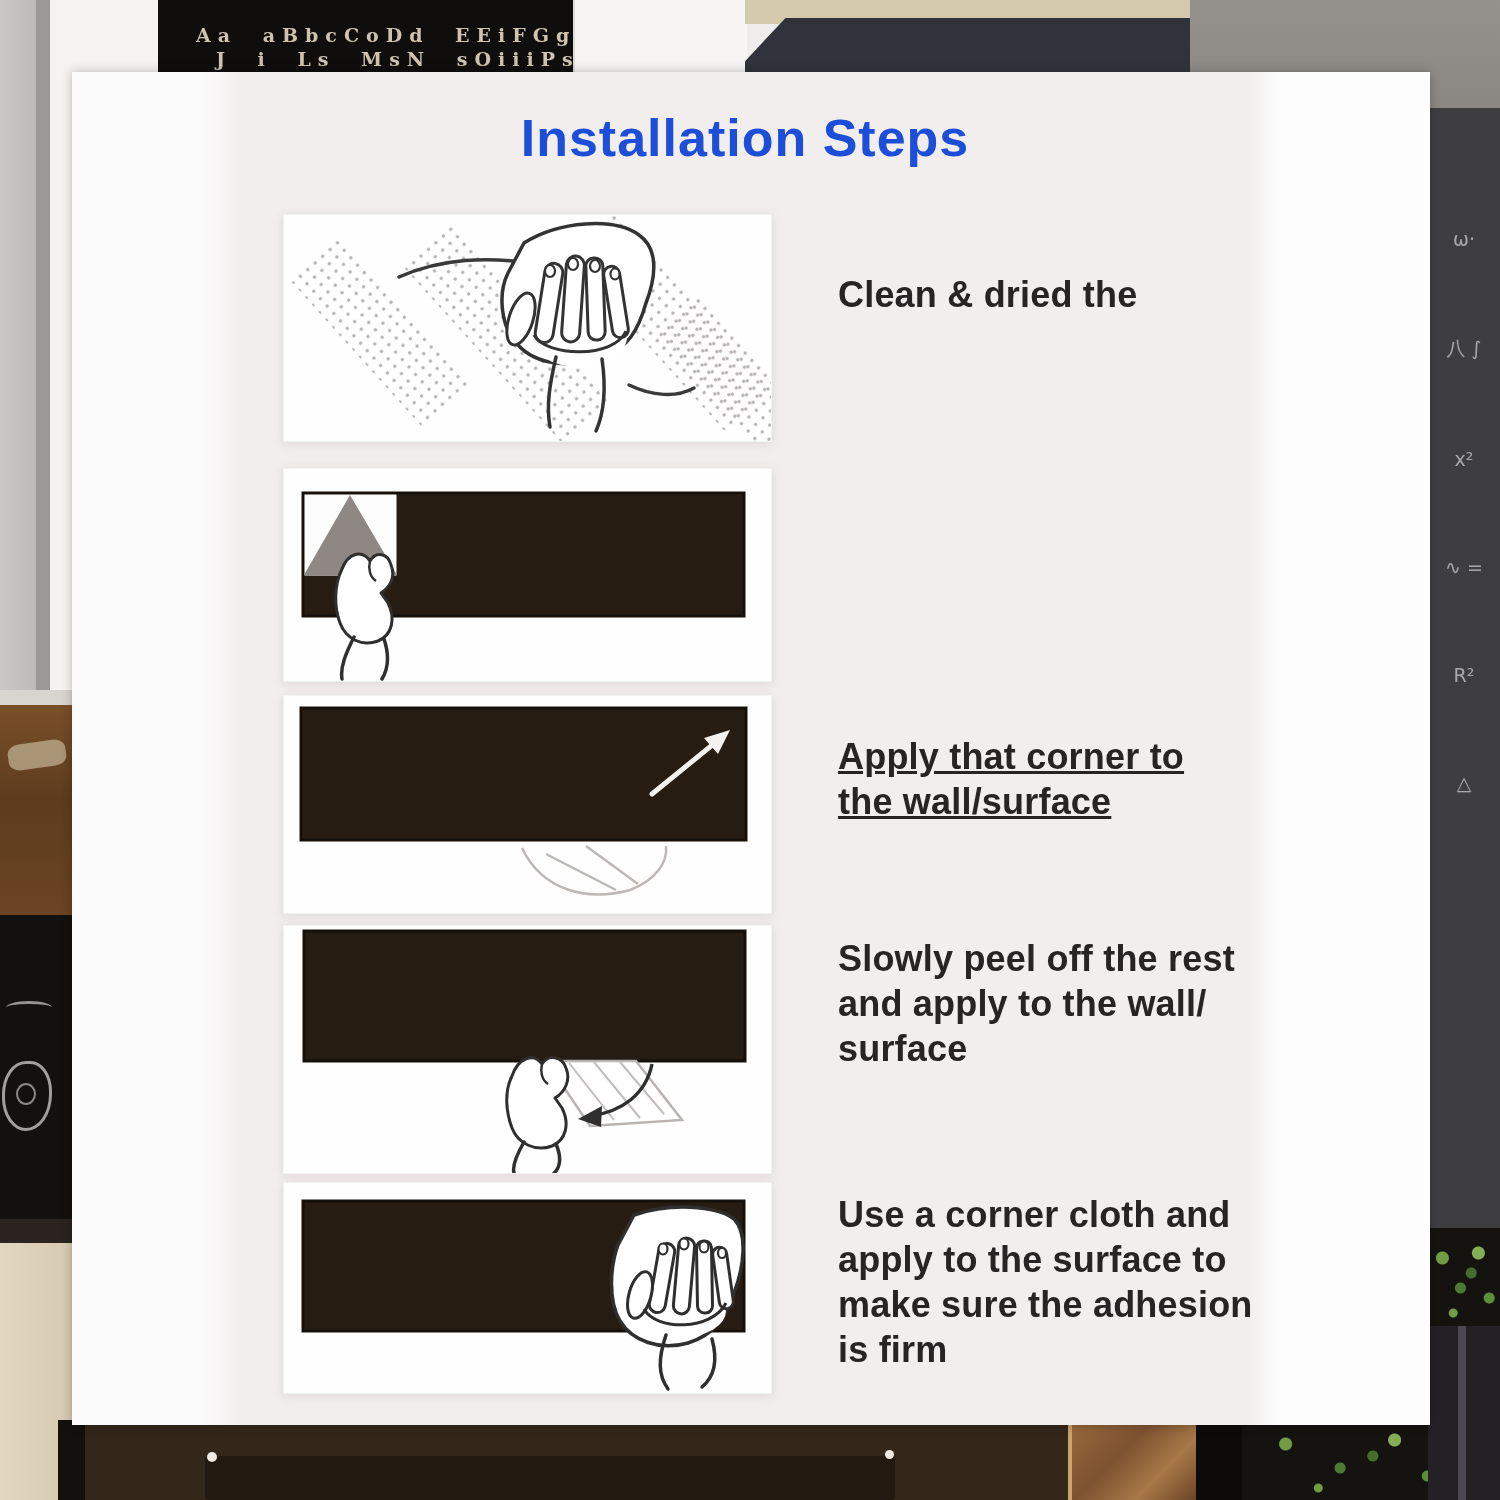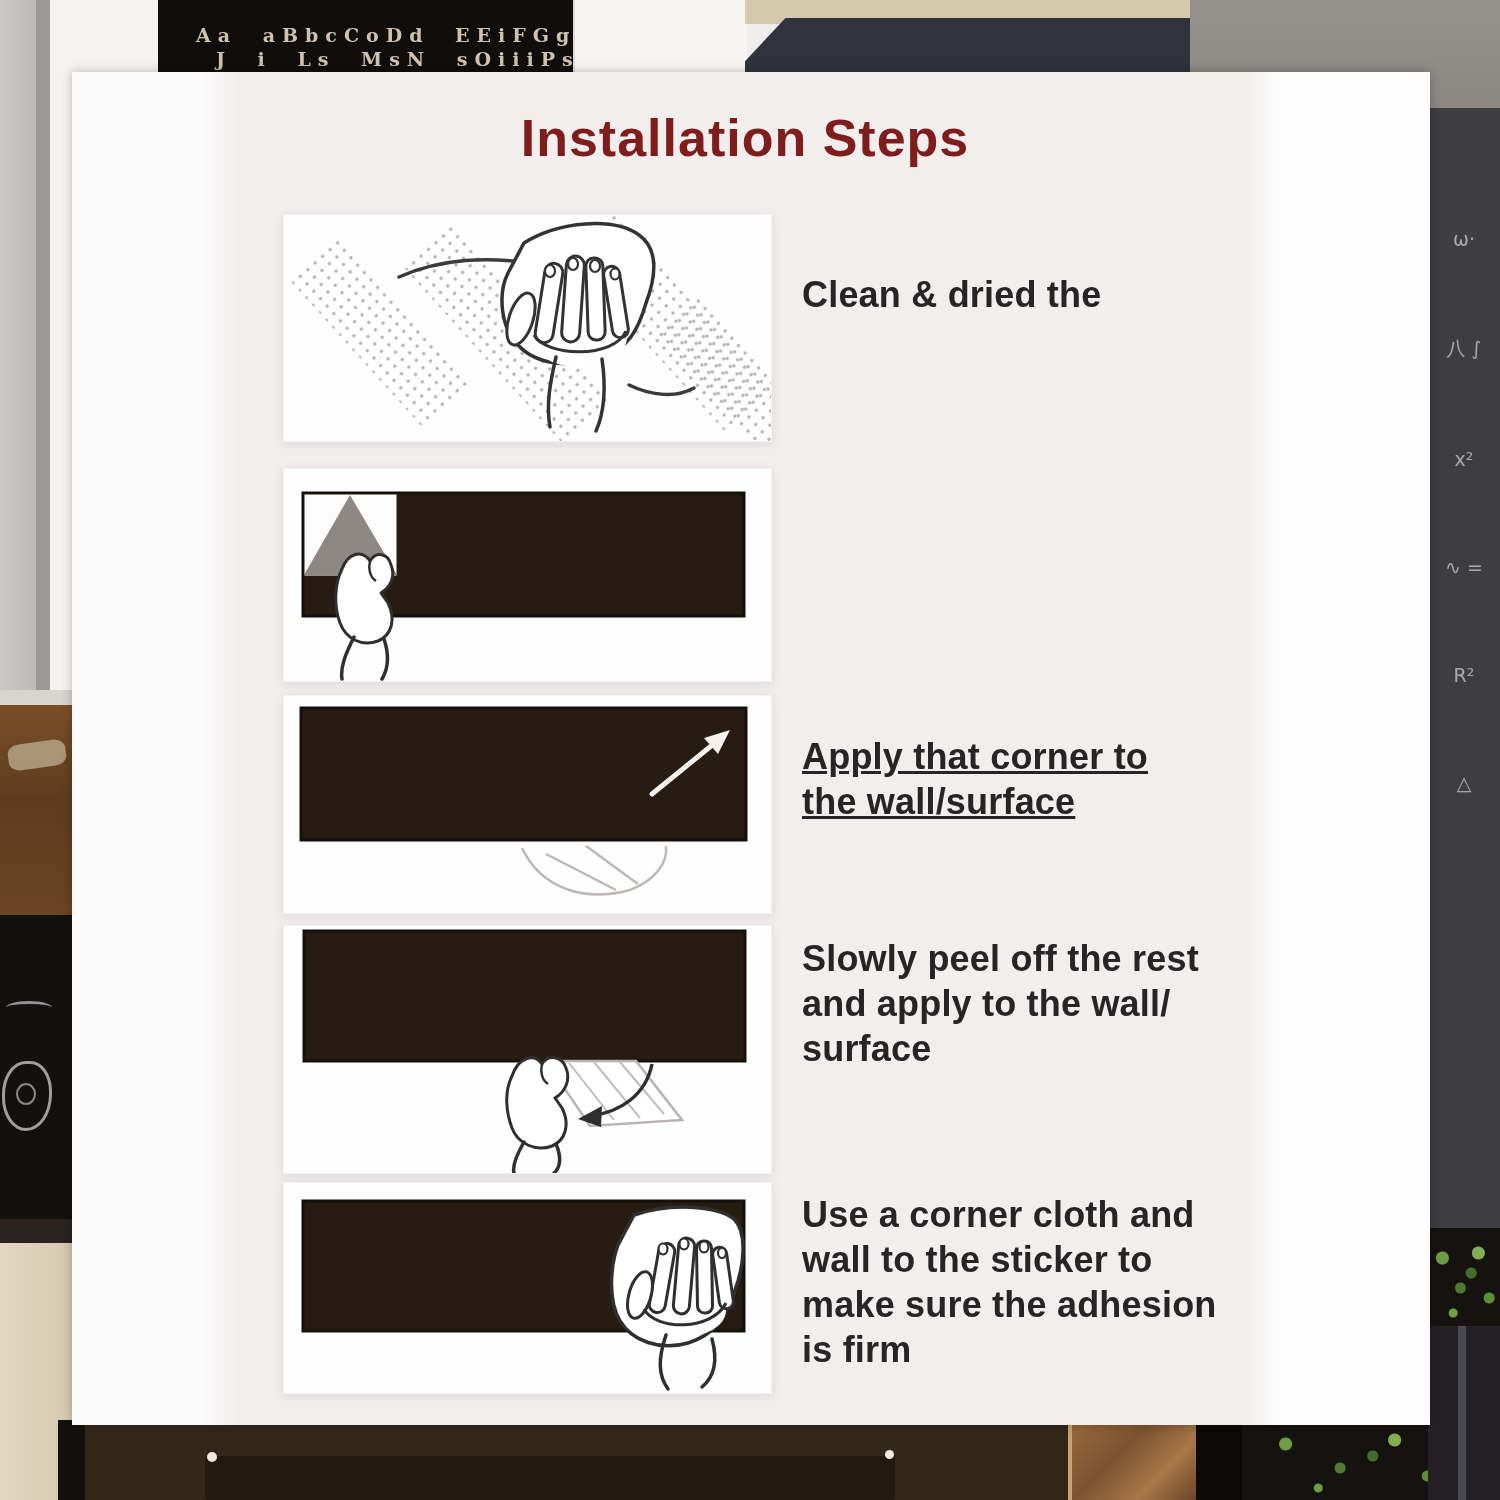--- a/index.html
+++ b/index.html
@@ -34,30 +34,30 @@
     position:absolute;left:72px;top:72px;width:1358px;height:1353px;
     background:#f2eeee;box-shadow:0 0 10px rgba(0,0,0,0.25);
   }
   .band-left{position:absolute;left:0;top:0;width:166px;height:100%;
     background:linear-gradient(90deg,#fcfbfb 78%,#f2eeee 100%);}
   .band-right{position:absolute;left:1176px;top:0;width:182px;height:100%;
     background:linear-gradient(270deg,#fdfdfd 82%,#f2eeee 100%);}
   .title{
     position:absolute;left:240px;top:108px;width:1010px;height:74px;
     text-align:center;font-size:52px;font-weight:bold;letter-spacing:1px;
-    color:#7f1d1d;
+    color:#1d4ed8;
   }
   .illus-box{
     position:absolute;background:#fefefe;
     border:1px solid rgba(0,0,0,0.045);
     box-shadow:0 2px 9px rgba(120,100,100,0.16);
   }
   .illus-box svg{display:block;}
   .step-text{
-    position:absolute;left:802px;width:460px;
+    position:absolute;left:838px;width:460px;
     font-size:36px;font-weight:bold;color:#262424;
     line-height:45px;letter-spacing:0.2px;
   }
 </style>
 </head>
 <body>
 
 <div class="photo" style="left:0;top:0;width:50px;height:695px;background:linear-gradient(90deg,#cbc9c8 0%,#bdbbba 70%,#a3a1a0 100%);"></div>
 <div class="photo" style="left:36px;top:0;width:14px;height:695px;background:#9b9997;"></div>
 <div class="photo" style="left:50px;top:0;width:110px;height:700px;background:#f4f3f1;"></div>
@@ -233,16 +233,16 @@
   <div>Apply that corner to</div>
   <div>the wall/surface</div>
 </div>
 <div class="step-text" style="top:936px;">
   <div>Slowly peel off the rest</div>
   <div>and apply to the wall/</div>
   <div>surface</div>
 </div>
 <div class="step-text" style="top:1192px;">
   <div>Use a corner cloth and</div>
-  <div>wall to the sticker to</div>
+  <div>apply to the surface to</div>
   <div>make sure the adhesion</div>
   <div>is firm</div>
 </div>
 
 </body></html>

